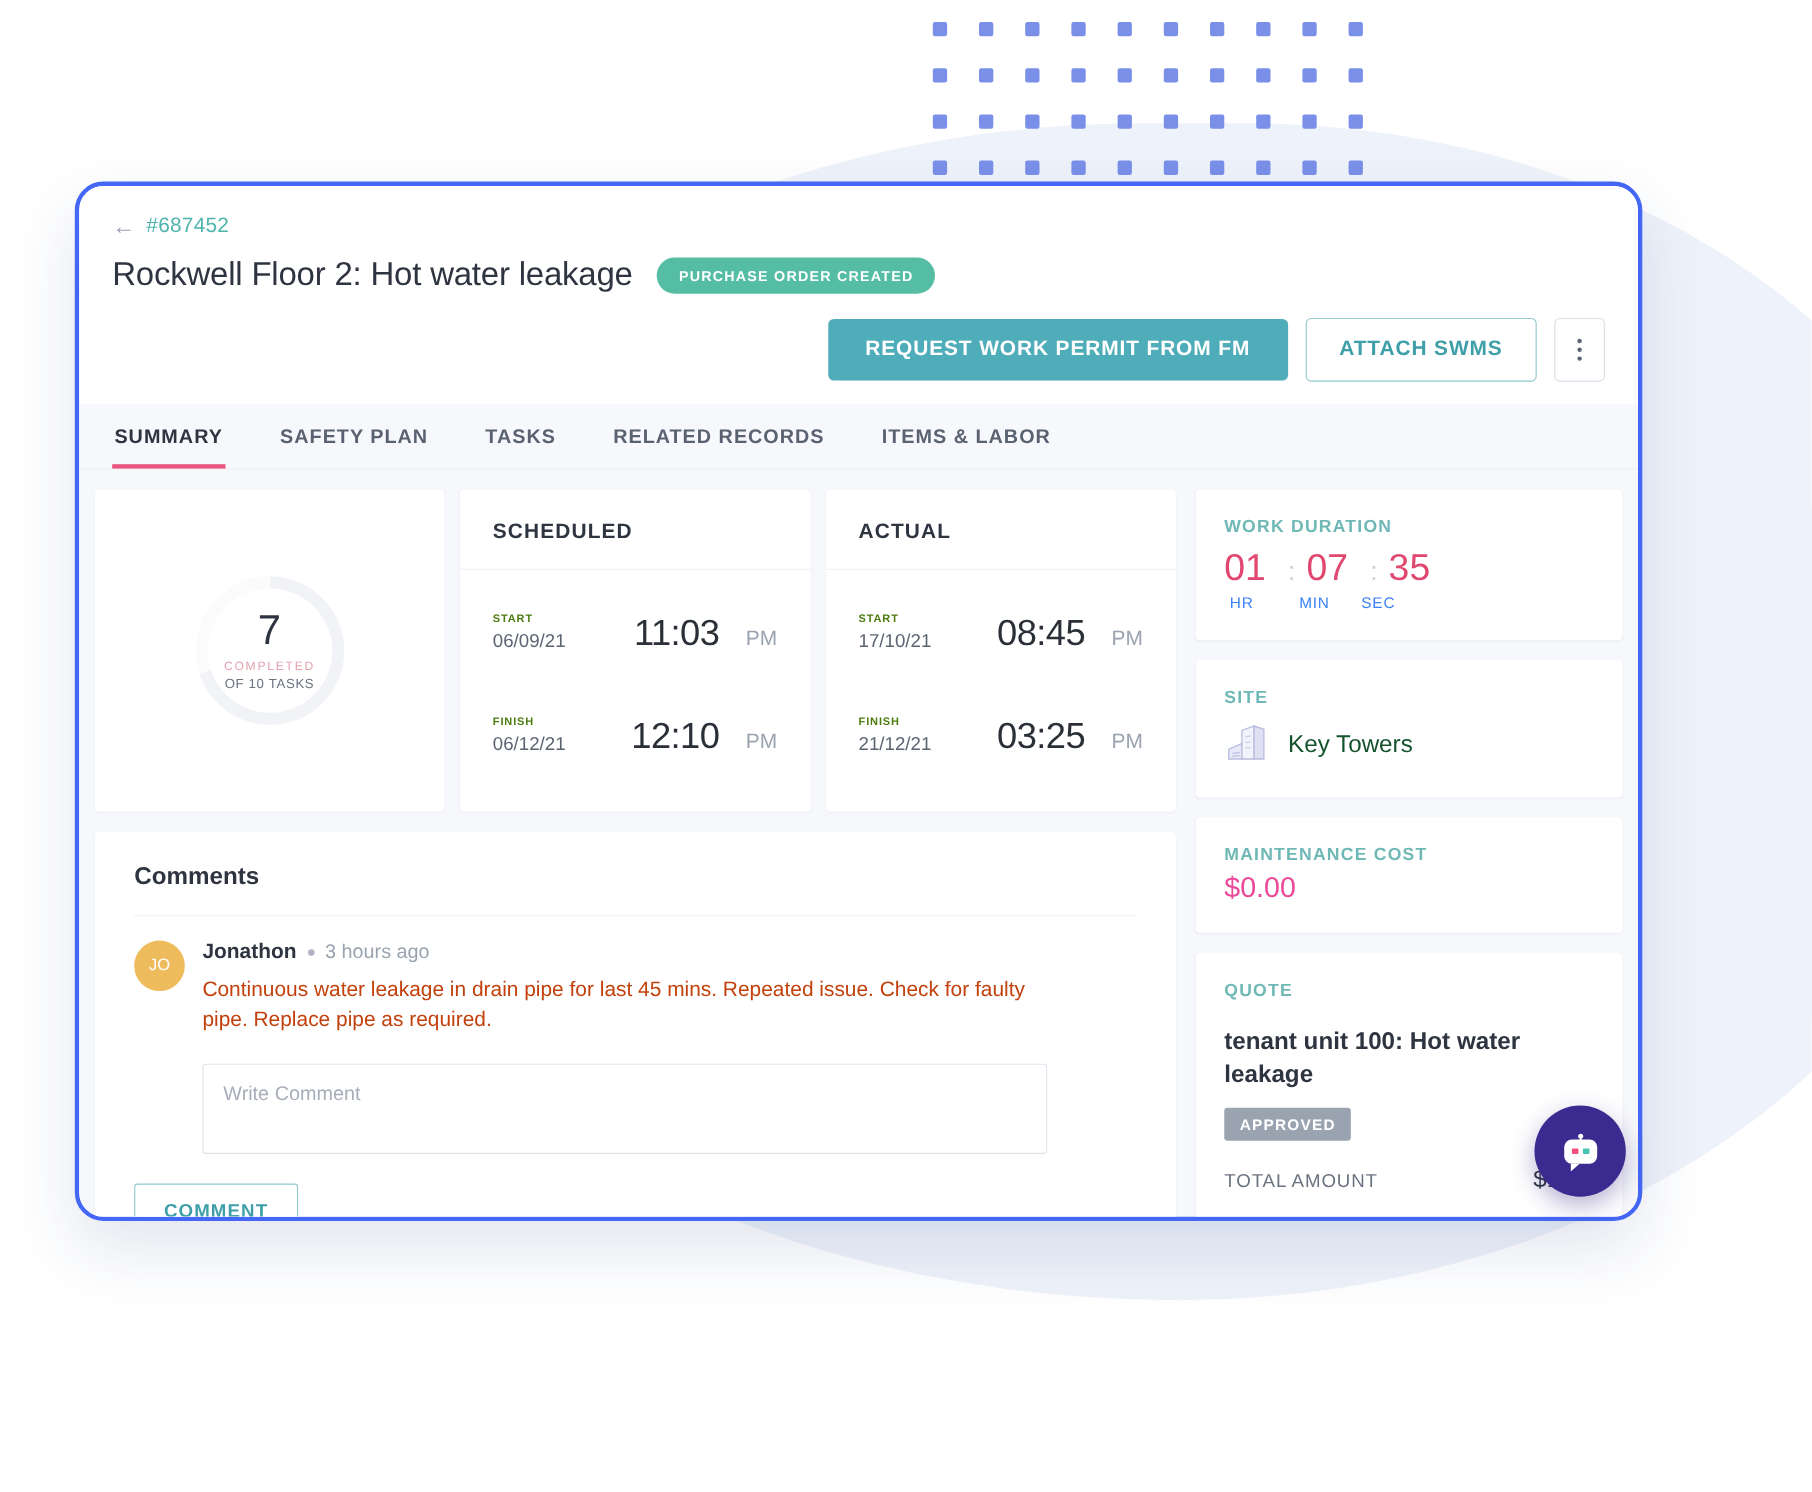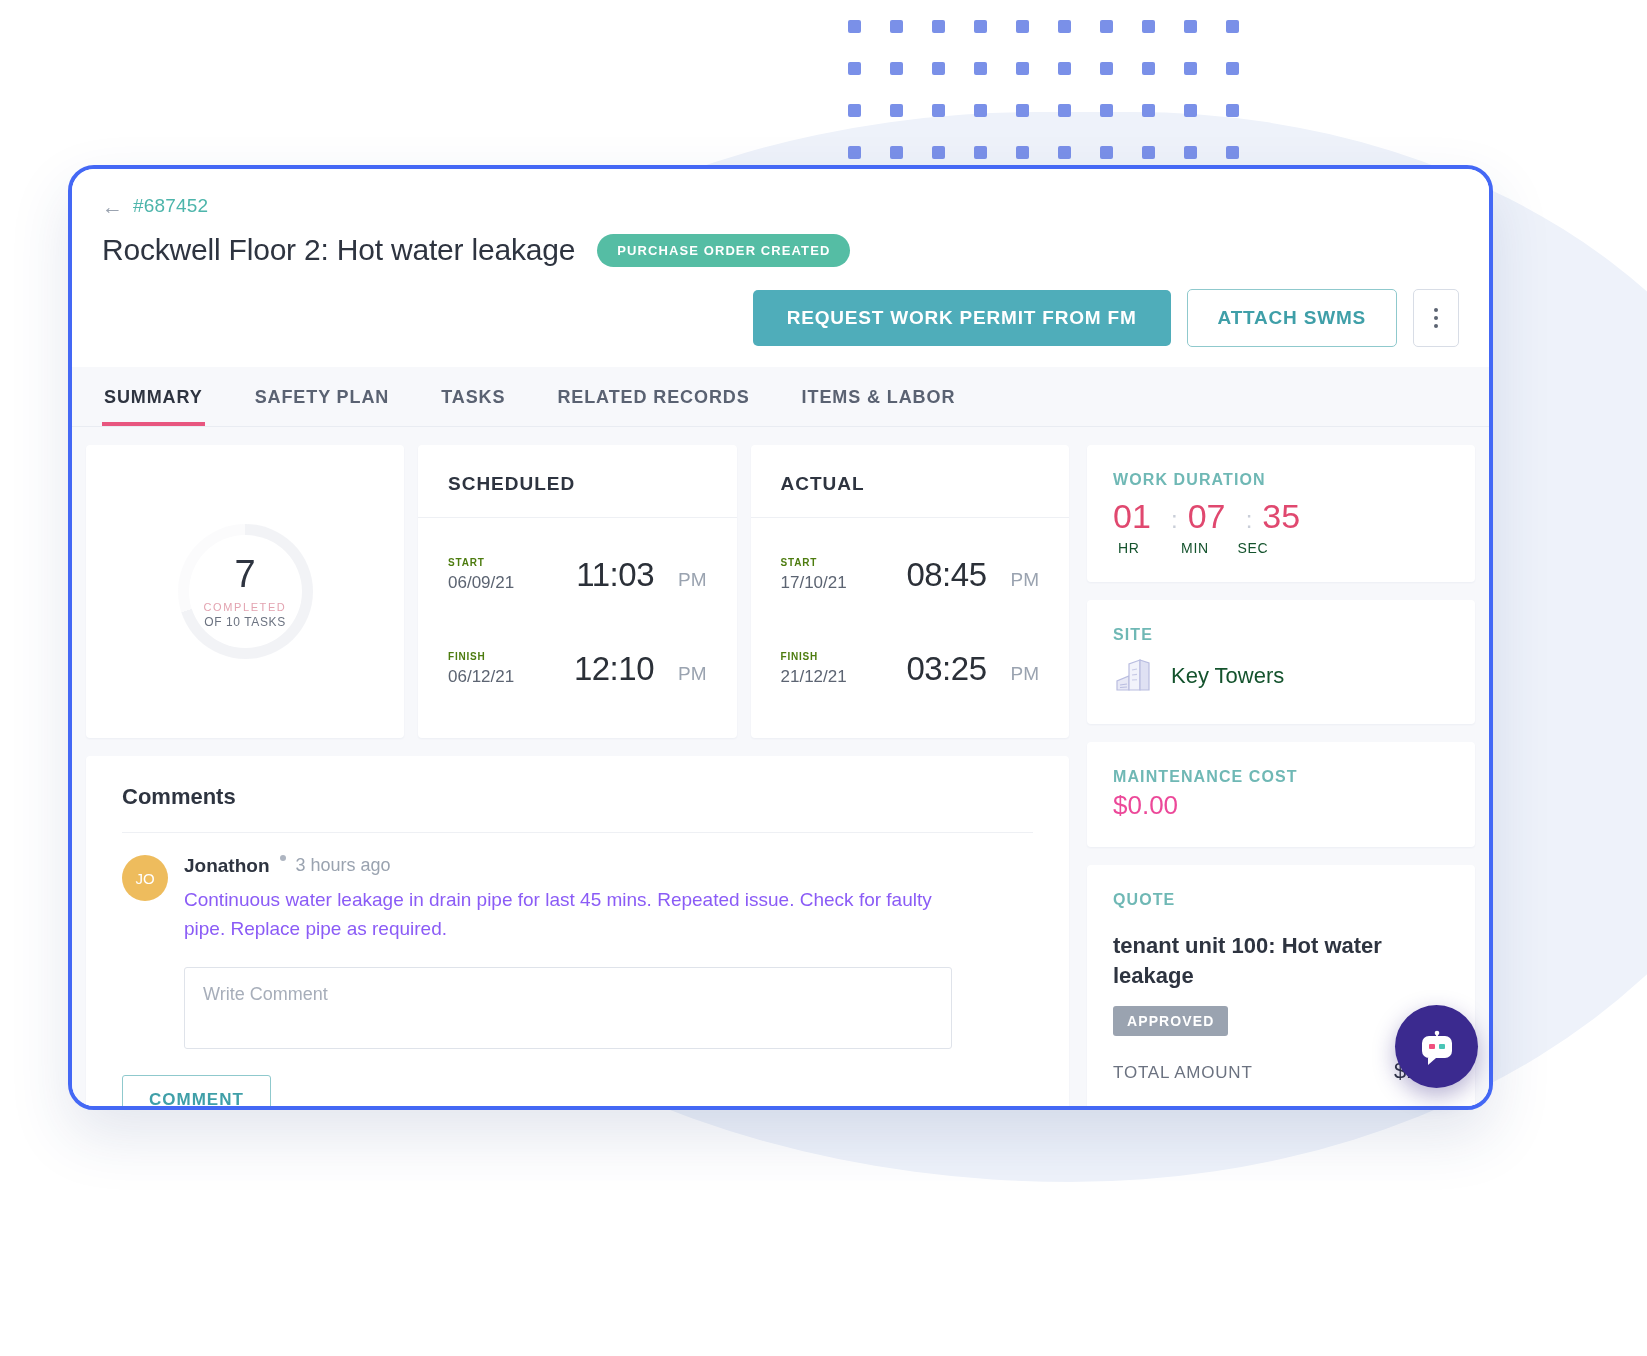--- a/index.html
+++ b/index.html
@@ -131,25 +131,25 @@
   .tr-ampm { font-size: 19px; color: #9aa3b0; }
 
   
   .comments-card { flex: 1 1 auto; padding: 28px 36px 0 36px; display: flex; flex-direction: column; min-height: 0; }
   .comments-title { font-size: 22px; font-weight: 700; color: #2e3440; padding-bottom: 22px;
                     border-bottom: 1px solid #eef0f4; }
   .comment { display: flex; gap: 16px; padding: 22px 0 0 0; }
   .avatar { width: 46px; height: 46px; border-radius: 50%; background: #eebc5d; color: #fff;
             font-size: 15px; display: flex; align-items: center; justify-content: center; flex: 0 0 46px; }
   .c-body { flex: 1 1 auto; min-width: 0; }
-  .c-meta { display: flex; align-items: flex-start; gap: 10px; }
+  .c-meta { display: flex; align-items: center; gap: 10px; }
   .c-author { font-size: 19px; font-weight: 700; color: #2e3440; }
   .c-dot { width: 6px; height: 6px; background: #aeb5c1; border-radius: 50%; }
   .c-time { font-size: 18px; color: #9aa3b0; }
-  .c-text { font-size: 19px; color: #8b5cf6; line-height: 1.5; margin-top: 9px; max-width: 790px; }
+  .c-text { font-size: 19px; color: #c2410c; line-height: 1.5; margin-top: 9px; max-width: 790px; }
   .write-wrap { padding: 24px 0 0 62px; }
   .write-box {
     width: 100%; max-width: 768px; height: 82px; border: 1px solid #dfe3ea; border-radius: 3px;
     padding: 16px 18px; font-size: 18px; color: #3a404a; resize: none; background: #fff;
     font-family: "Liberation Sans", sans-serif;
   }
   .write-box::placeholder { color: #a7aeba; }
   .comment-btn-row { display: flex; justify-content: flex-start; padding: 22px 58px 0 0; }
   .btn-comment {
     background: #fff; color: #3f9fa8; border: 1px solid #8fc9cd; border-radius: 3px;
@@ -158,21 +158,21 @@
   }
 
   
   .rcard { background: #fff; border-radius: 4px; padding: 26px 26px 26px 26px;
            box-shadow: 0 1px 2px rgba(40,60,120,.05); }
   .rlabel { font-size: 16px; font-weight: 700; letter-spacing: 1.1px; color: #6fb8b5; }
   .dur-nums { display: flex; align-items: baseline; gap: 10px; margin-top: 8px; }
   .dur-n { font-size: 34px; color: #e0486f; font-weight: 400; min-width: 48px; text-align: left; }
   .dur-c { font-size: 24px; color: #c9ced8; }
   .dur-units { display: flex; gap: 10px; margin-top: 4px; }
-  .dur-u { font-size: 14px; color: #14532d; letter-spacing: .7px; min-width: 48px; text-align: center; }
+  .dur-u { font-size: 14px; color: #3b82f6; letter-spacing: .7px; min-width: 48px; text-align: center; }
   .dur-u.first { text-align: left; padding-left: 5px; }
 
   .site-row { display: flex; align-items: center; gap: 16px; margin-top: 10px; }
   .site-name { font-size: 22px; color: #14532d; }
 
   .cost-val { font-size: 26px; color: #ec4899; margin-top: 4px; }
 
   .quote-title { font-size: 22px; font-weight: 700; color: #2e3440; line-height: 1.35; margin-top: 22px; }
   .badge-approved {
     display: inline-block; background: #9aa3b0; color: #fff; font-size: 14px; font-weight: 700;

